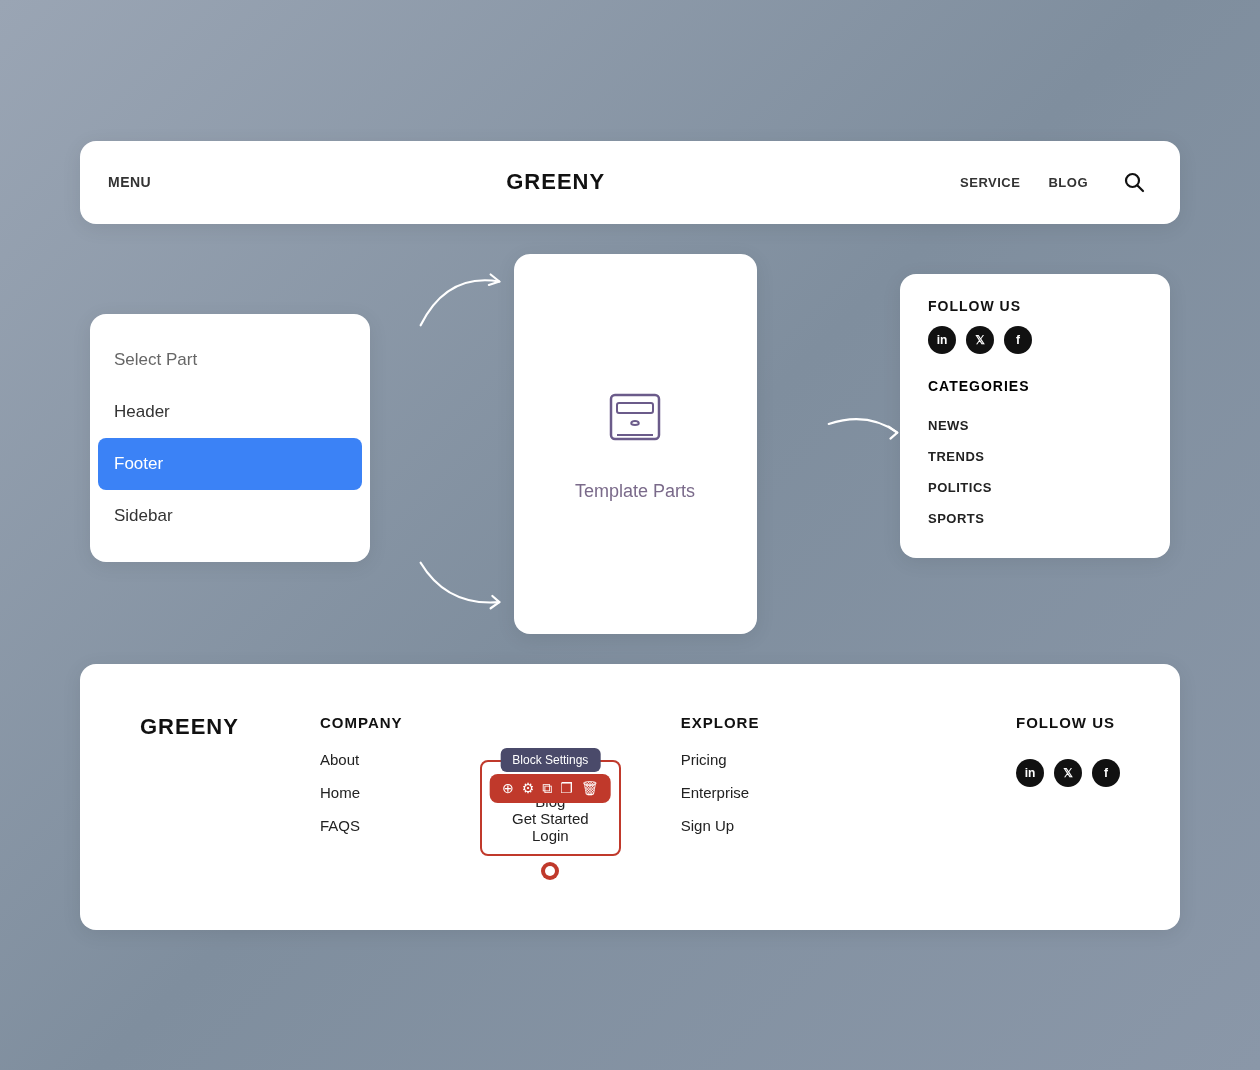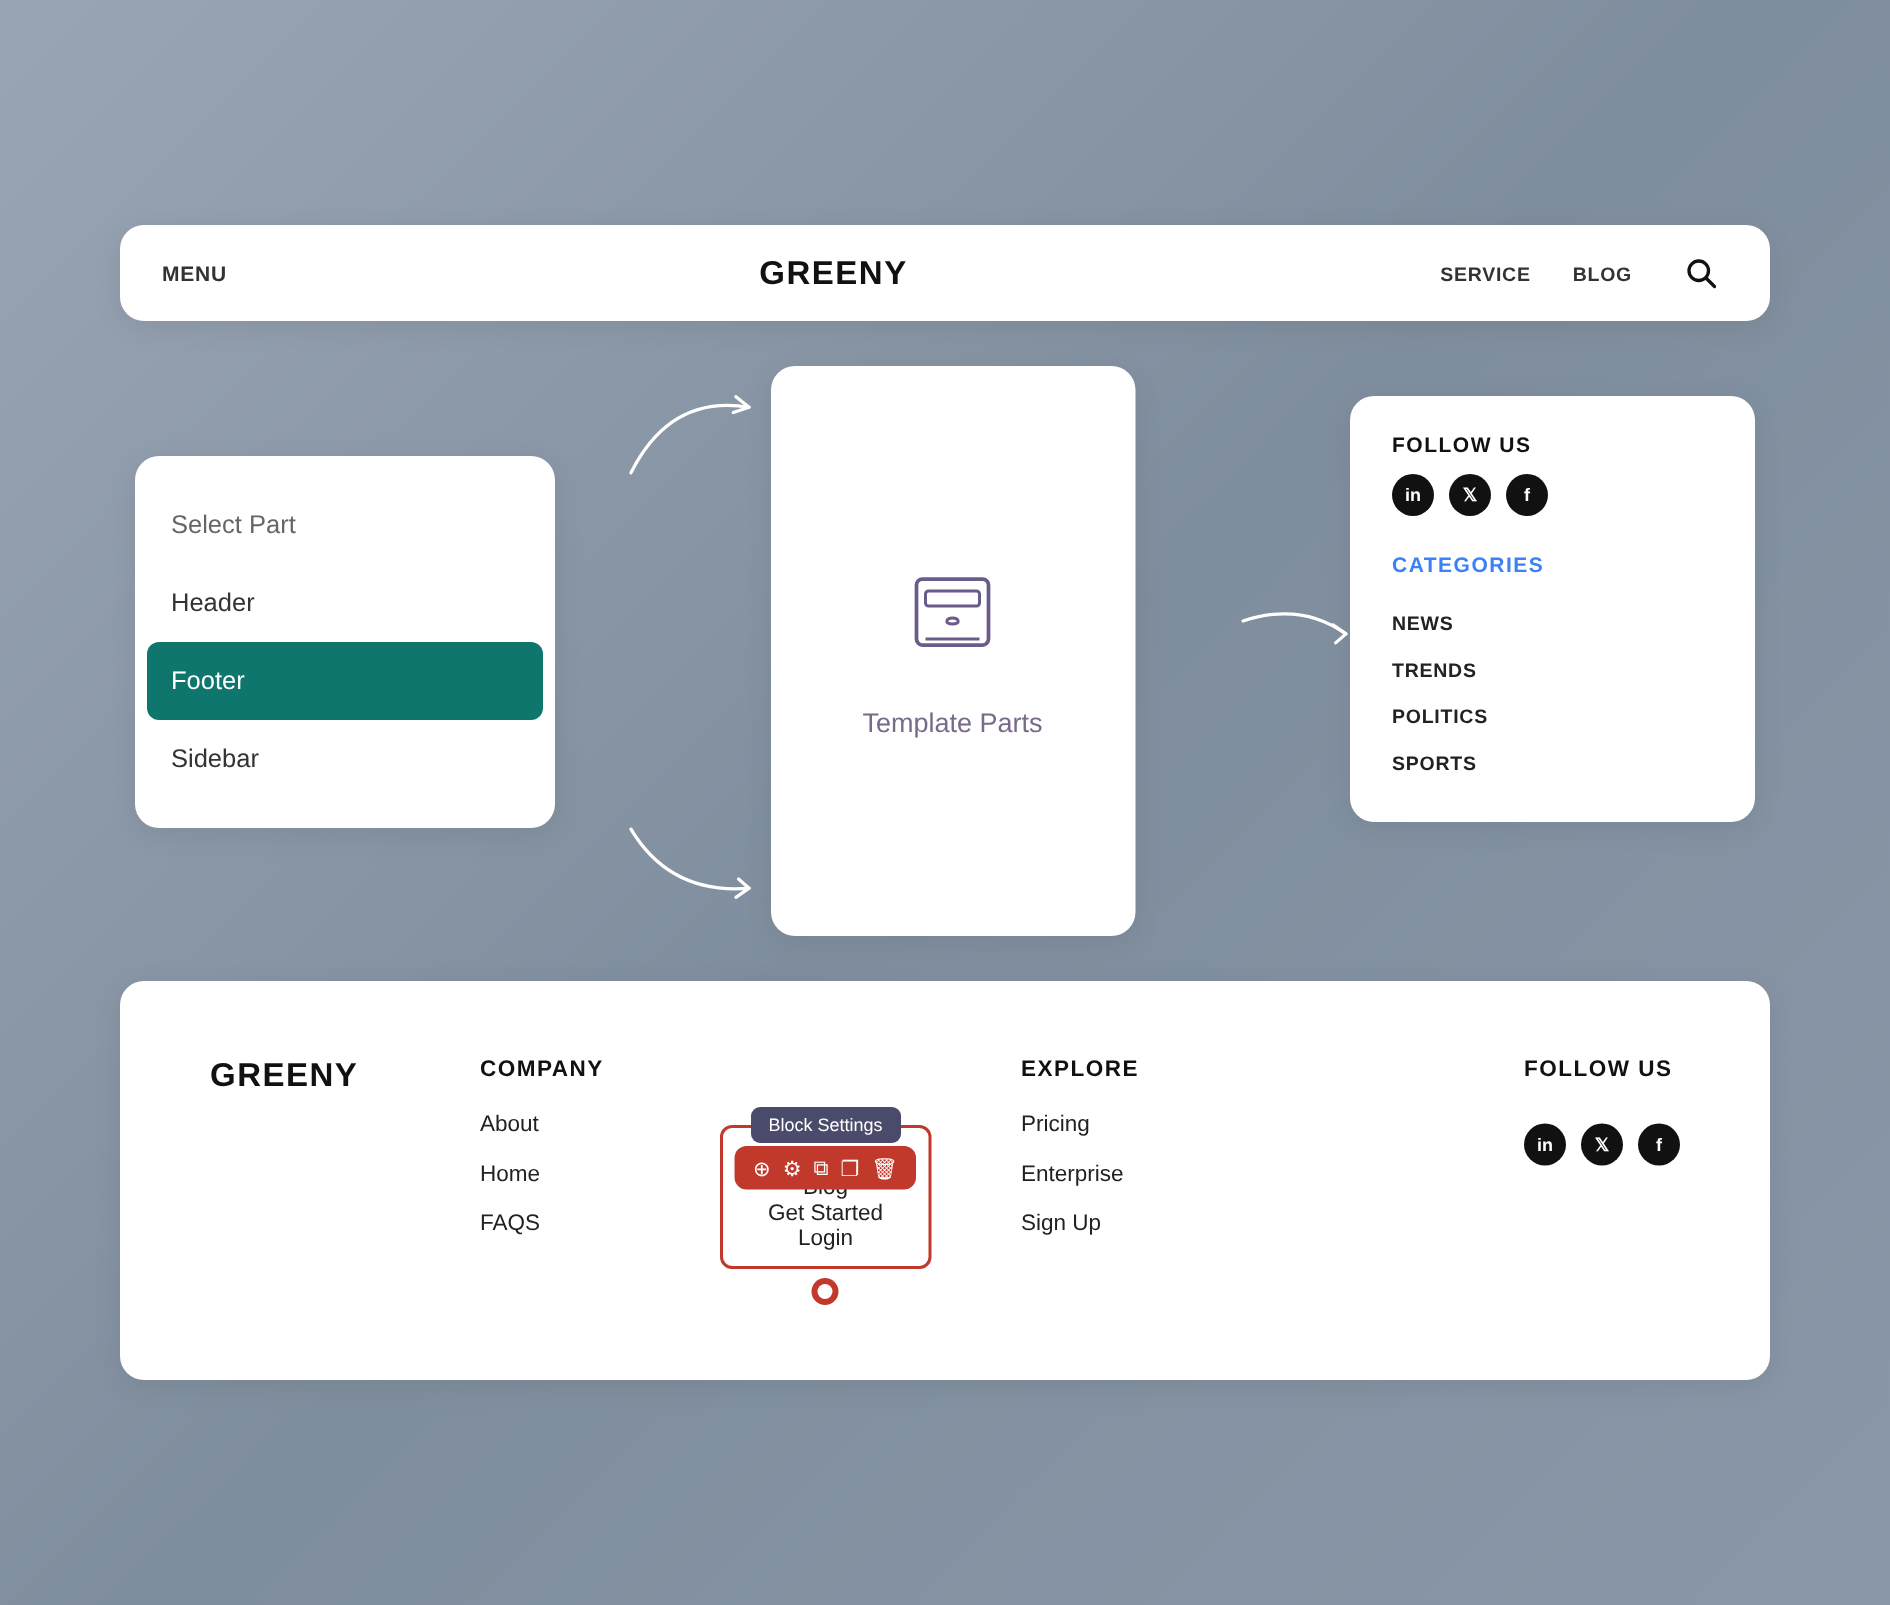--- a/index.html
+++ b/index.html
@@ -21,21 +21,21 @@
       display: flex;
       flex-direction: column;
       gap: 30px;
     }
 
     
     .header-bar {
       background: #fff;
       border-radius: 16px;
       padding: 0 28px;
-      height: 64px;
+      height: 83px;
       display: flex;
       align-items: center;
       justify-content: space-between;
       box-shadow: 0 4px 20px rgba(0,0,0,0.08);
     }
 
     .header-menu {
       font-size: 14px;
       font-weight: 600;
       letter-spacing: 0.5px;
@@ -93,21 +93,21 @@
     }
 
     .select-part-item {
       padding: 16px 24px;
       font-size: 17px;
       color: #333;
       cursor: pointer;
     }
 
     .select-part-item.active {
-      background: #0f766e;
+      background: #3b82f6;
       color: #fff;
       border-radius: 8px;
       margin: 0 8px;
       padding: 16px 16px;
     }
 
     
     .template-parts-center {
       background: #fff;
       border-radius: 16px;
@@ -169,21 +169,21 @@
       justify-content: center;
       color: #fff;
       font-size: 12px;
       font-weight: 700;
     }
 
     .categories-title {
       font-size: 14px;
       font-weight: 800;
       letter-spacing: 1px;
-      color: #3b82f6;
+      color: #000000;
       margin-bottom: 16px;
     }
 
     .category-item {
       font-size: 13px;
       font-weight: 700;
       letter-spacing: 0.5px;
       color: #222;
       padding: 8px 0;
       border-bottom: none;

